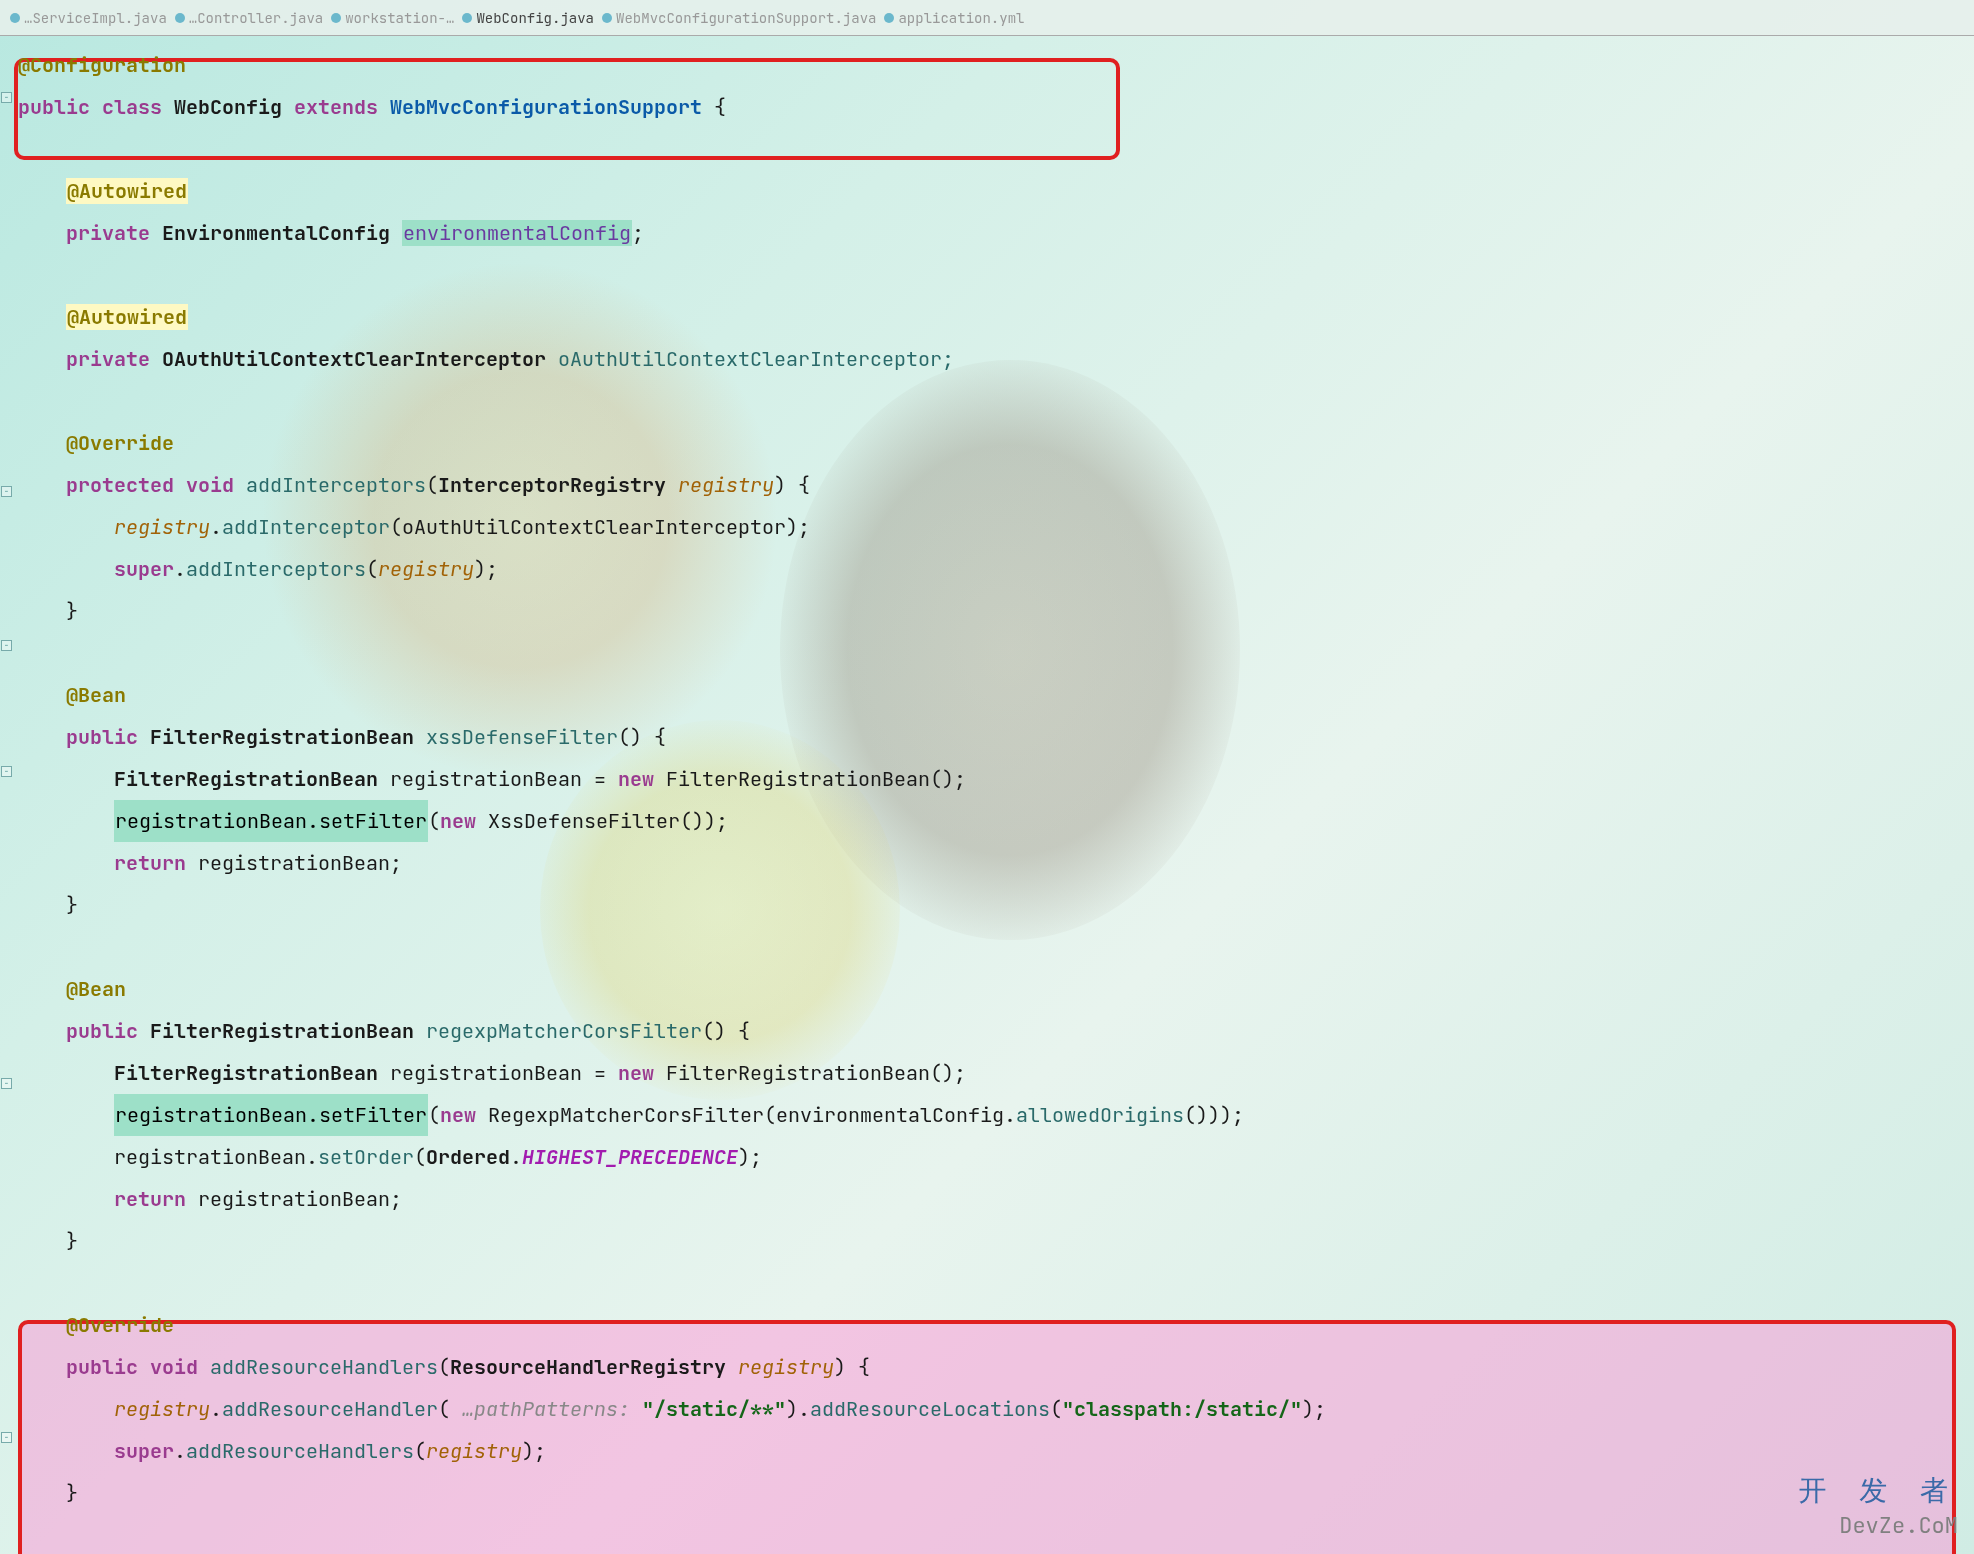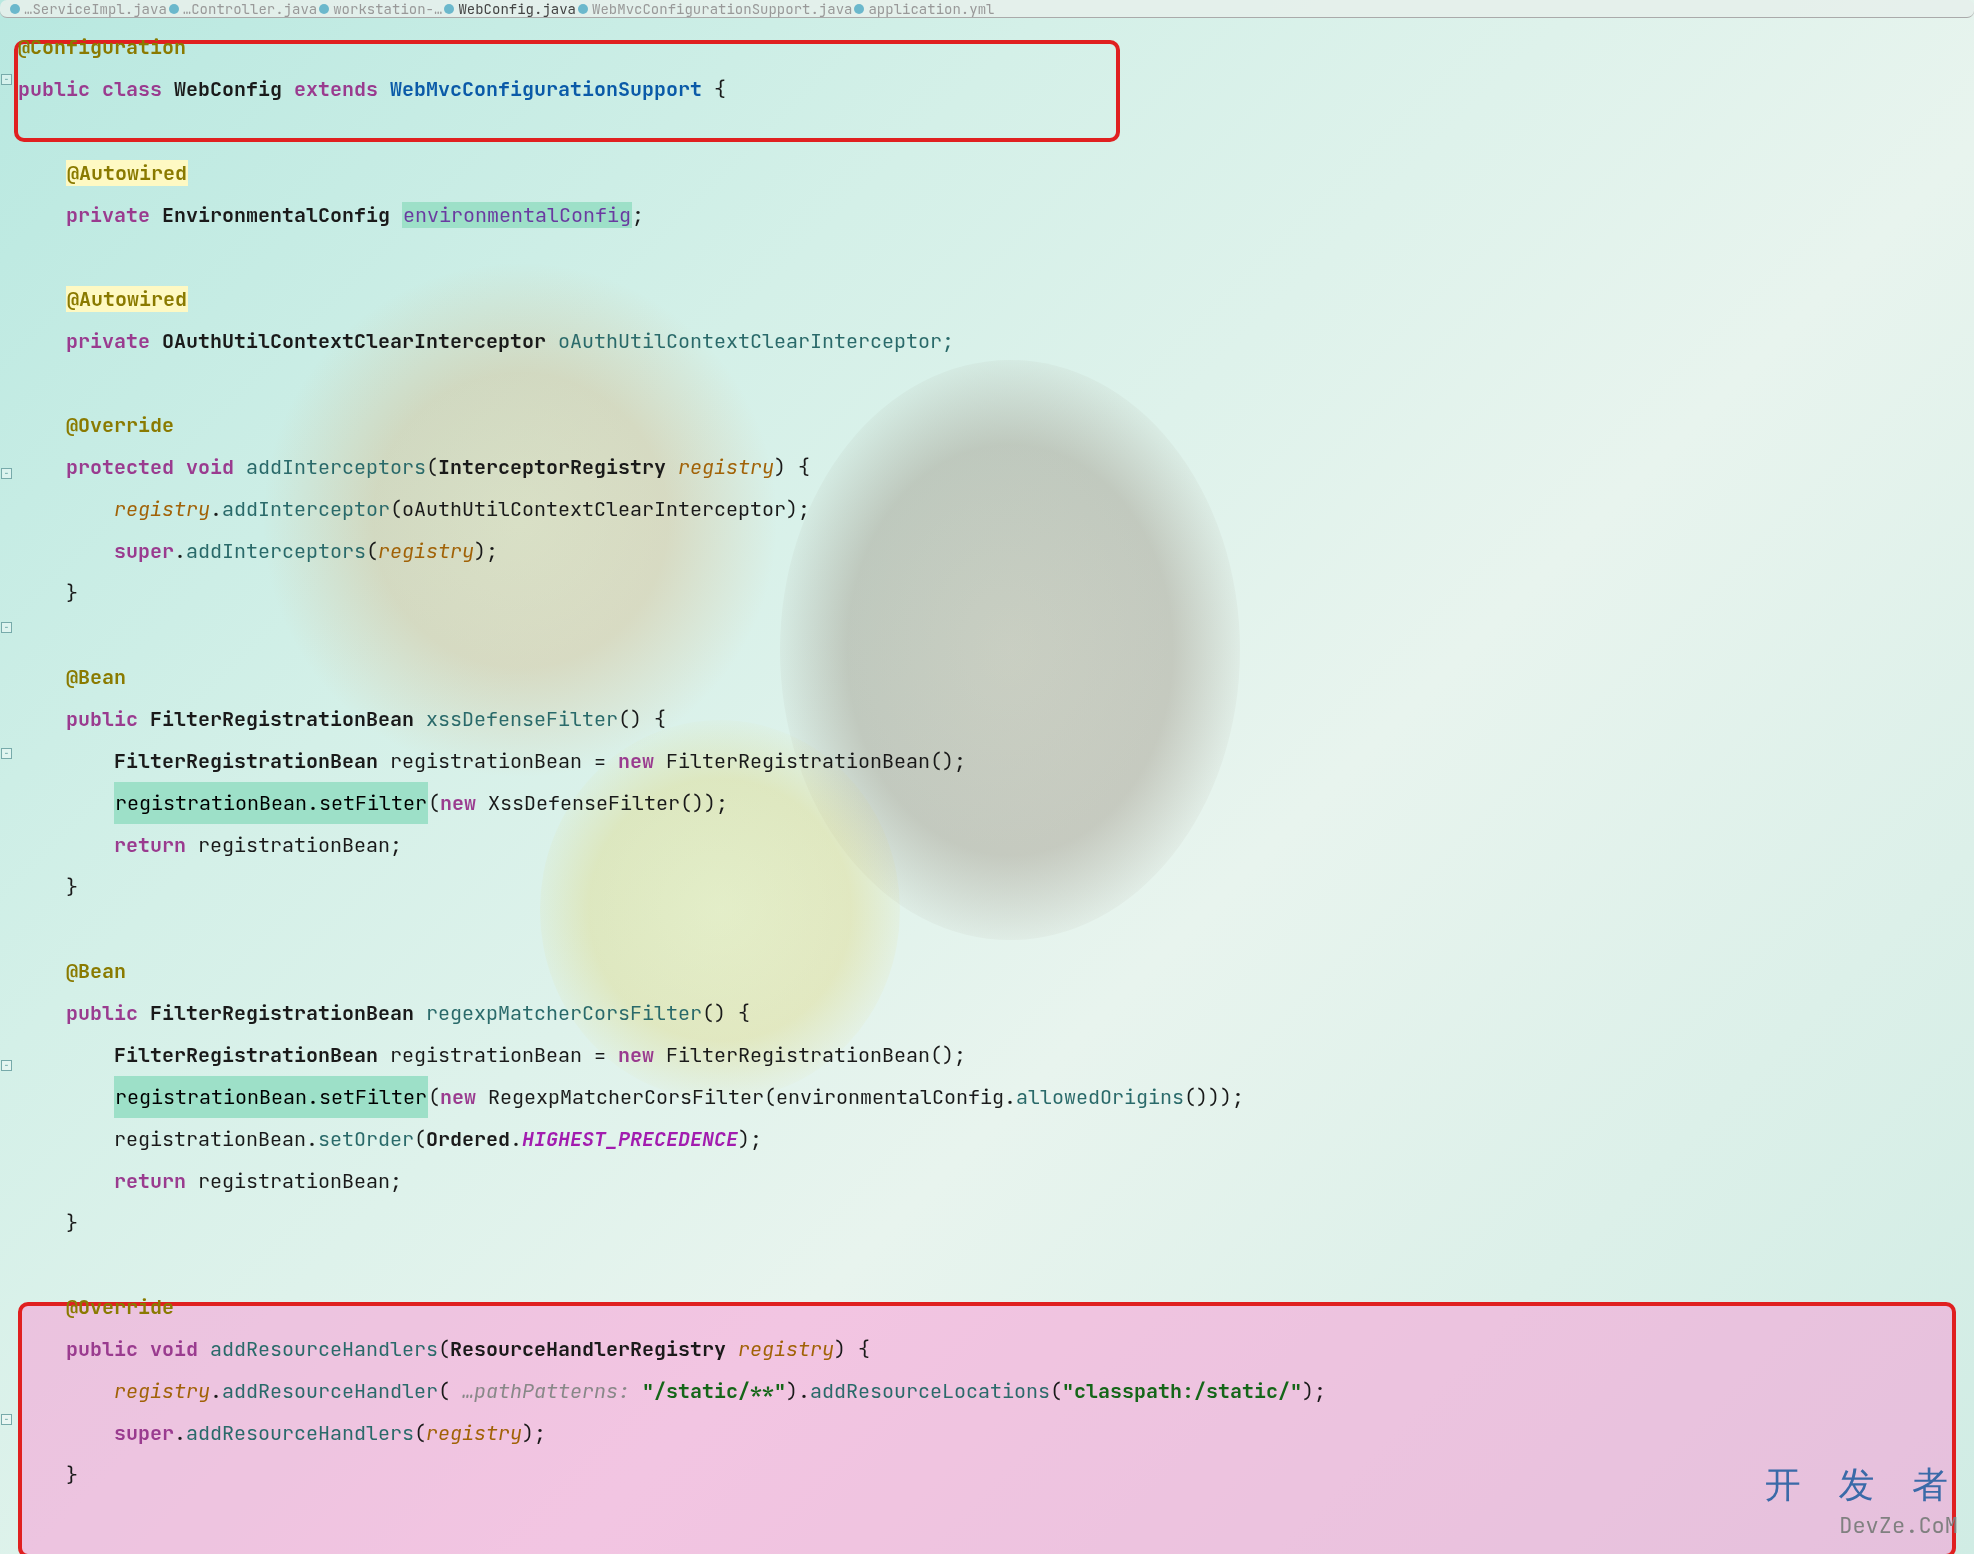--- a/index.html
+++ b/index.html
@@ -7,29 +7,28 @@
   font-family: "JetBrains Mono","Menlo","Consolas",monospace;
   font-size: 20px;
   background: linear-gradient(135deg,#b8e8e0 0%,#d4f0e8 30%,#e8f4ee 60%,#d0ece4 100%);
   position: relative;
   width: 1974px;
   height: 1554px;
   overflow: hidden;
 }
 .tabs {
   display:flex;
-  height:18px;
+  height:36px;
   background:rgba(230,240,235,0.9);
   border-bottom:1px solid #aaa;
   font-size:14px;
-  gap:2px;
+  gap:8px;
   padding:0 10px;
   align-items:center;
   overflow:hidden;
-  border-radius:7px;
 }
 .tab { display:flex; align-items:center; gap:4px; color:#999; white-space:nowrap; }
 .tab-dot { width:10px; height:10px; border-radius:50%; background:#6bb8cc; }
 .tab.active { color:#444; }
 .editor { position:relative; padding:8px 0 0 18px; line-height:42px; }
 .gutter { position:absolute; left:0; top:8px; width:14px; height:100%; }
 .fold-mark {
   position:absolute; left:1px; width:11px; height:11px;
   border:1px solid #7aa; background:rgba(255,255,255,0.4);
   font-size:9px; line-height:9px; text-align:center; color:#599; cursor:pointer;
@@ -70,21 +69,21 @@
 .bg-shape2 {
   position:absolute; left:780px; top:360px; width:460px; height:580px;
   background:radial-gradient(ellipse,#7a5030 0%,#5a3820 50%,transparent 75%);
   border-radius:50%; opacity:0.22; z-index:-1;
 }
 .bg-shape3 {
   position:absolute; left:540px; top:720px; width:360px; height:380px;
   background:radial-gradient(circle,#f0e060 0%,#e0c840 50%,transparent 75%);
   border-radius:50%; opacity:0.25; z-index:-1;
 }
-.watermark1 { position:absolute; right:18px; bottom:44px; font-size:36px; color:#3a6aa8; letter-spacing:8px; z-index:2; }
+.watermark1 { position:absolute; right:18px; bottom:44px; font-size:28px; color:#3a6aa8; letter-spacing:8px; z-index:2; }
 .watermark2 { position:absolute; right:16px; bottom:14px; font-size:22px; color:#808080; z-index:2; }
 </style>
 </head>
 <body>
 
 <div class="bg-shape1"></div>
 <div class="bg-shape2"></div>
 <div class="bg-shape3"></div>
 
 <div class="tabs">

